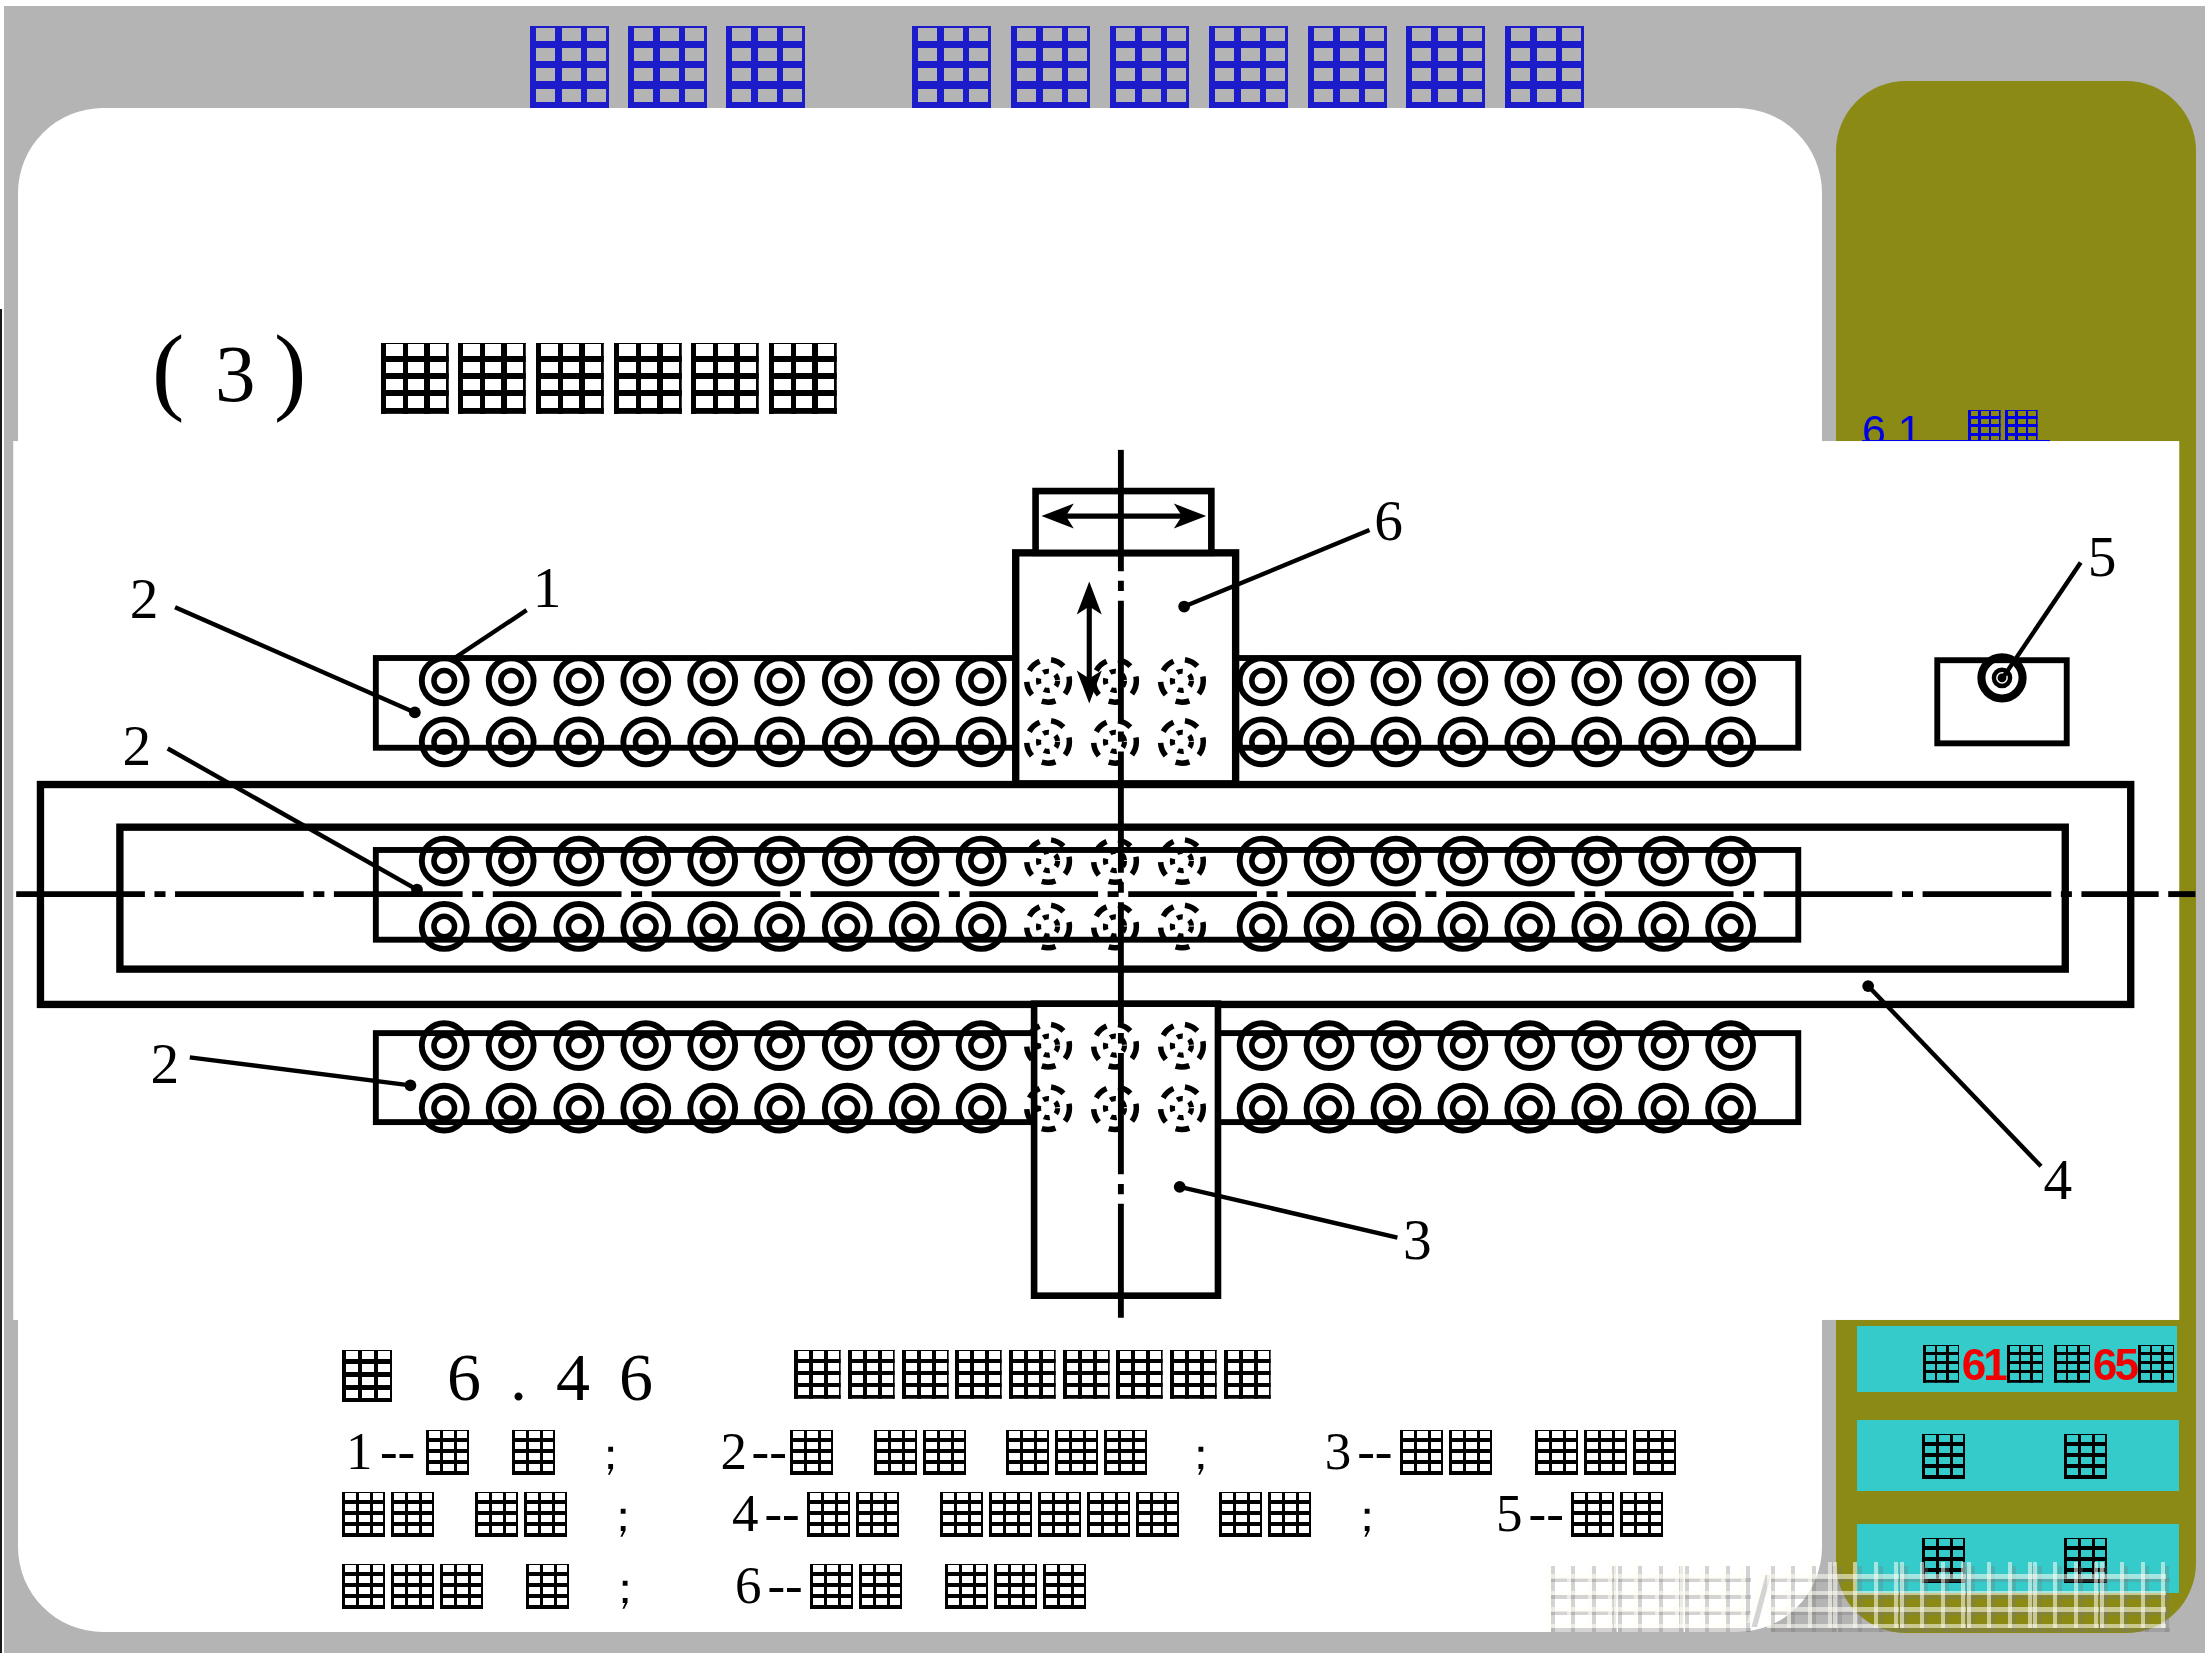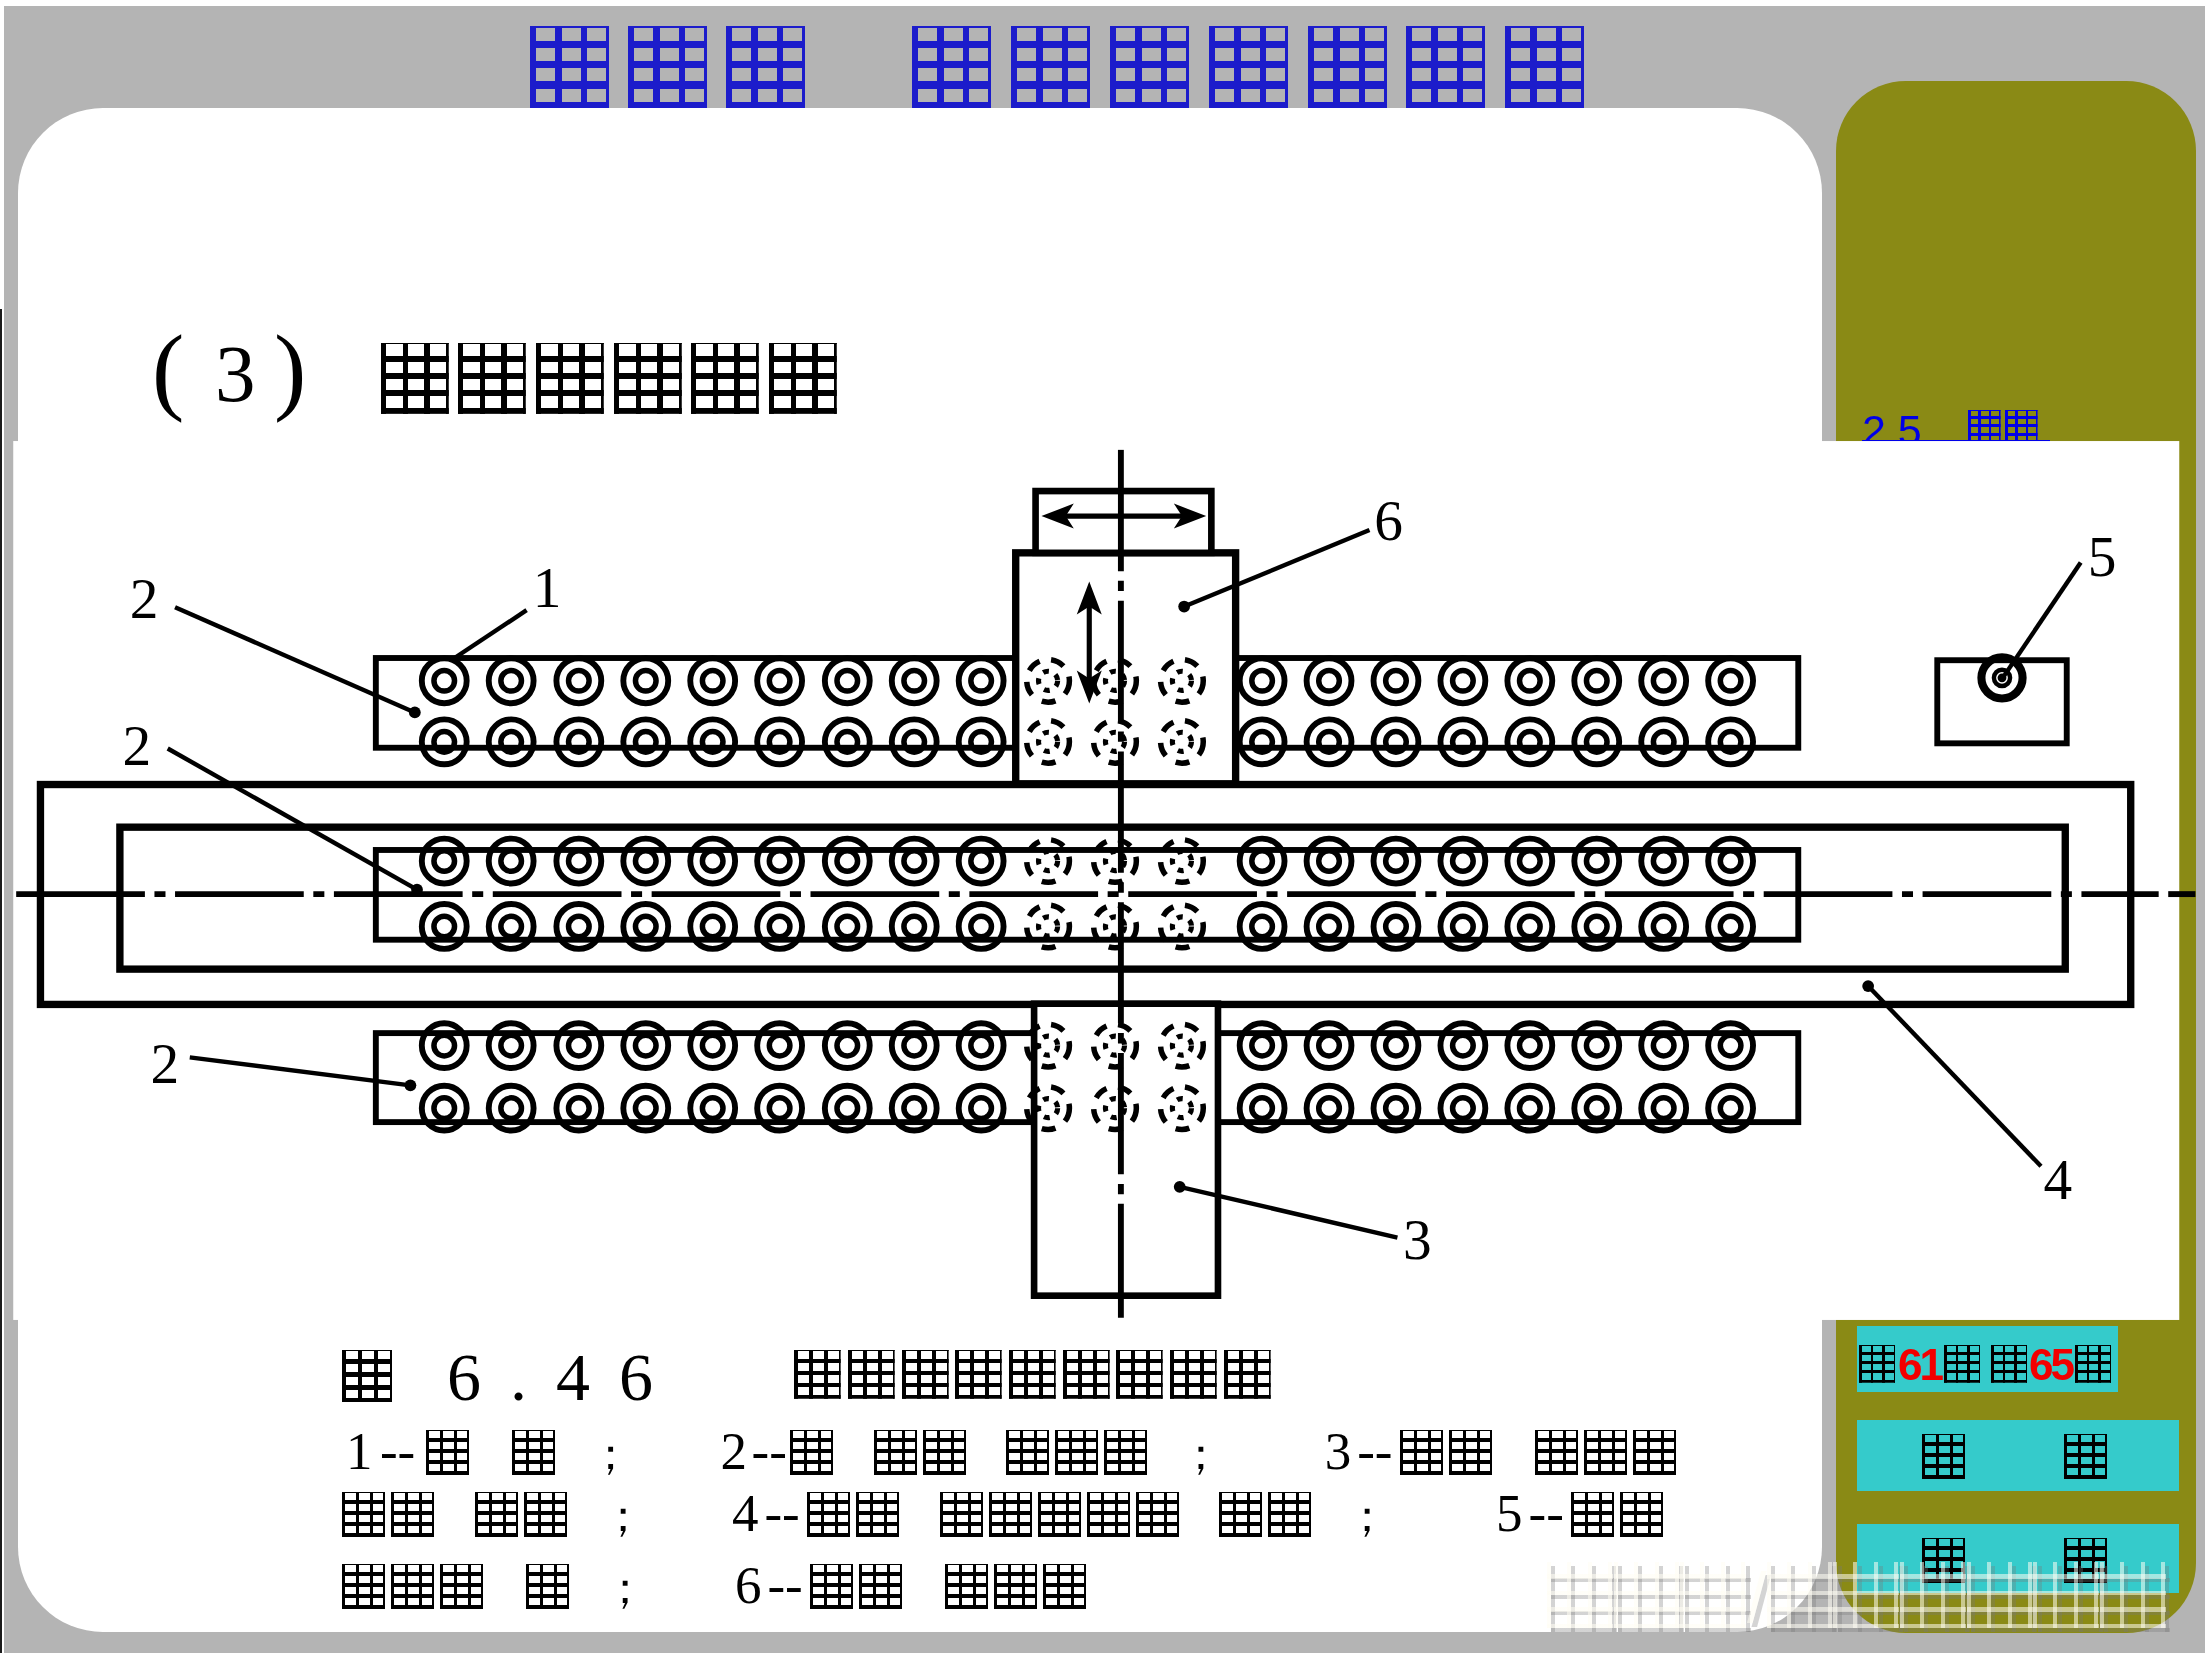--- a/index.html
+++ b/index.html
@@ -31,21 +31,21 @@
 <div class="abs" style="left:1836px;top:81px;width:360px;height:1552px;background:#8a8a15;border-radius:70px"></div>
 
 <div class="abs" style="left:0px;top:321px;width:956px;height:118px;color:#000;font-family:'Liberation Serif',serif;font-size:97px">
       <span class="abs" style="left:152px;top:-7.4px">(</span>
       <span class="abs" style="left:215px;top:7.4px;font-size:81px">3</span>
       <span class="abs" style="left:274px;top:-7.4px">)</span>
     </div>
 <div class="abs" style="left:376px;top:340px;font-size:77px;--c:#000"><i class="cj" style="margin-right:0.7px"></i><i class="cj" style="margin-right:0.7px"></i><i class="cj" style="margin-right:0.7px"></i><i class="cj" style="margin-right:0.7px"></i><i class="cj" style="margin-right:0.7px"></i><i class="cj" style="margin-right:0.7px"></i></div>
 
 <div class="abs" style="left:1862px;top:406px;width:188px;height:37px;border-bottom:3.7px solid #0000e8;color:#0000e8;font-size:43px;font-family:'Liberation Sans',sans-serif">
-      <span style="position:absolute;left:0;top:0">2.5</span>
+      <span style="position:absolute;left:0;top:0">6.1</span>
       <span class="abs" style="left:104px;top:2.9px;font-size:37px;--c:#0000e8"><i class="cj"></i><i class="cj"></i></span>
     </div>
 
 <svg width="2205" height="879" viewBox="0 600 2998 1195" style="position:absolute;left:0;top:441px">
 
 <defs>
  <g id="sock">
   <circle r="30.5" fill="none" stroke="#000" stroke-width="8"></circle>
   <circle r="14" fill="none" stroke="#000" stroke-width="7.5"></circle>
  </g>
@@ -301,21 +301,21 @@
 </svg>
 
 <div class="abs" style="left:339px;top:1348px;font-size:53px;--c:#000"><i class="cj" style="font-size:57px"></i><span style="display:inline-block;width:51px"></span><span style="font-family:'Liberation Serif';font-size:68px;letter-spacing:29px;position:relative;top:-10.3px">6.46</span><span style="display:inline-block;width:109px"></span><i class="cj" style="margin-right:0.7px"></i><i class="cj" style="margin-right:0.7px"></i><i class="cj" style="margin-right:0.7px"></i><i class="cj" style="margin-right:0.7px"></i><i class="cj" style="margin-right:0.7px"></i><i class="cj" style="margin-right:0.7px"></i><i class="cj" style="margin-right:0.7px"></i><i class="cj" style="margin-right:0.7px"></i><i class="cj" style="margin-right:0.7px"></i></div>
 
 <div class="abs" style="left:346px;top:1428px;font-size:49px;--c:#000"><span style="font-family:'Liberation Serif';font-size:53px;position:relative;top:-7.4px">1</span><span style="display:inline-block;width:7.4px"></span><span style="font-family:'Liberation Serif';font-size:53px;position:relative;top:-7.4px">--</span><span style="display:inline-block;width:7.4px"></span><i class="cj"></i><span style="display:inline-block;width:37px"></span><i class="cj"></i><span style="display:inline-block;width:31px"></span><span style="font-family:'Liberation Serif';font-size:44px;position:relative;top:-7.4px">；</span><span style="display:inline-block;width:88px"></span><span style="font-family:'Liberation Serif';font-size:53px;position:relative;top:-7.4px">2</span><span style="display:inline-block;width:4.4px"></span><span style="font-family:'Liberation Serif';font-size:53px;position:relative;top:-7.4px">--</span><i class="cj"></i><span style="display:inline-block;width:35px"></span><i class="cj"></i><i class="cj"></i><span style="display:inline-block;width:34px"></span><i class="cj"></i><i class="cj"></i><i class="cj"></i><span style="display:inline-block;width:29px"></span><span style="font-family:'Liberation Serif';font-size:44px;position:relative;top:-7.4px">；</span><span style="display:inline-block;width:102px"></span><span style="font-family:'Liberation Serif';font-size:53px;position:relative;top:-7.4px">3</span><span style="display:inline-block;width:5.9px"></span><span style="font-family:'Liberation Serif';font-size:53px;position:relative;top:-7.4px">--</span><span style="display:inline-block;width:4.4px"></span><i class="cj"></i><i class="cj"></i><span style="display:inline-block;width:37px"></span><i class="cj"></i><i class="cj"></i><i class="cj"></i></div>
 
 <div class="abs" style="left:339px;top:1490px;font-size:49px;--c:#000"><i class="cj"></i><i class="cj"></i><span style="display:inline-block;width:35px"></span><i class="cj"></i><i class="cj"></i><span style="display:inline-block;width:31px"></span><span style="font-family:'Liberation Serif';font-size:44px;position:relative;top:-7.4px">；</span><span style="display:inline-block;width:87px"></span><span style="font-family:'Liberation Serif';font-size:53px;position:relative;top:-7.4px">4</span><span style="display:inline-block;width:5.9px"></span><span style="font-family:'Liberation Serif';font-size:53px;position:relative;top:-7.4px">--</span><span style="display:inline-block;width:4.4px"></span><i class="cj"></i><i class="cj"></i><span style="display:inline-block;width:35px"></span><i class="cj"></i><i class="cj"></i><i class="cj"></i><i class="cj"></i><i class="cj"></i><span style="display:inline-block;width:34px"></span><i class="cj"></i><i class="cj"></i><span style="display:inline-block;width:31px"></span><span style="font-family:'Liberation Serif';font-size:44px;position:relative;top:-7.4px">；</span><span style="display:inline-block;width:107px"></span><span style="font-family:'Liberation Serif';font-size:53px;position:relative;top:-7.4px">5</span><span style="display:inline-block;width:5.9px"></span><span style="font-family:'Liberation Serif';font-size:53px;position:relative;top:-7.4px">--</span><span style="display:inline-block;width:4.4px"></span><i class="cj"></i><i class="cj"></i></div>
 
 <div class="abs" style="left:339px;top:1562px;font-size:49px;--c:#000"><i class="cj"></i><i class="cj"></i><i class="cj"></i><span style="display:inline-block;width:37px"></span><i class="cj"></i><span style="display:inline-block;width:31px"></span><span style="font-family:'Liberation Serif';font-size:44px;position:relative;top:-7.4px">；</span><span style="display:inline-block;width:88px"></span><span style="font-family:'Liberation Serif';font-size:53px;position:relative;top:-7.4px">6</span><span style="display:inline-block;width:5.9px"></span><span style="font-family:'Liberation Serif';font-size:53px;position:relative;top:-7.4px">--</span><span style="display:inline-block;width:4.4px"></span><i class="cj"></i><i class="cj"></i><span style="display:inline-block;width:37px"></span><i class="cj"></i><i class="cj"></i><i class="cj"></i></div>
 
-<div class="abs" style="left:1857px;top:1326px;width:261px;height:66px;background:#35cbcb;font-size:41px;--c:#000;text-align:left">
+<div class="abs" style="left:1857px;top:1326px;width:320px;height:66px;background:#35cbcb;font-size:41px;--c:#000;text-align:right">
       <div style="margin-top:17px"><i class="cj"></i><span style="color:#f20000;font-family:'Liberation Sans';font-weight:bold;font-size:44px;position:relative;top:-2.9px;letter-spacing:-2.9px">61</span><i class="cj"></i><span style="display:inline-block;width:5.9px"></span><i class="cj"></i><span style="color:#f20000;font-family:'Liberation Sans';font-weight:bold;font-size:44px;position:relative;top:-2.9px;letter-spacing:-2.9px">65</span><i class="cj"></i></div>
     </div>
 
 <div class="abs" style="left:1857px;top:1420px;width:322px;height:71px;background:#35cbcb;font-size:49px;--c:#000">
       <i class="cj abs" style="left:62px;top:12.5px"></i>
       <i class="cj abs" style="left:204px;top:12.5px"></i>
     </div>
 
 <div class="abs" style="left:1857px;top:1524px;width:322px;height:69px;background:#35cbcb;font-size:49px;--c:#000">
       <i class="cj abs" style="left:62px;top:11.8px"></i>

